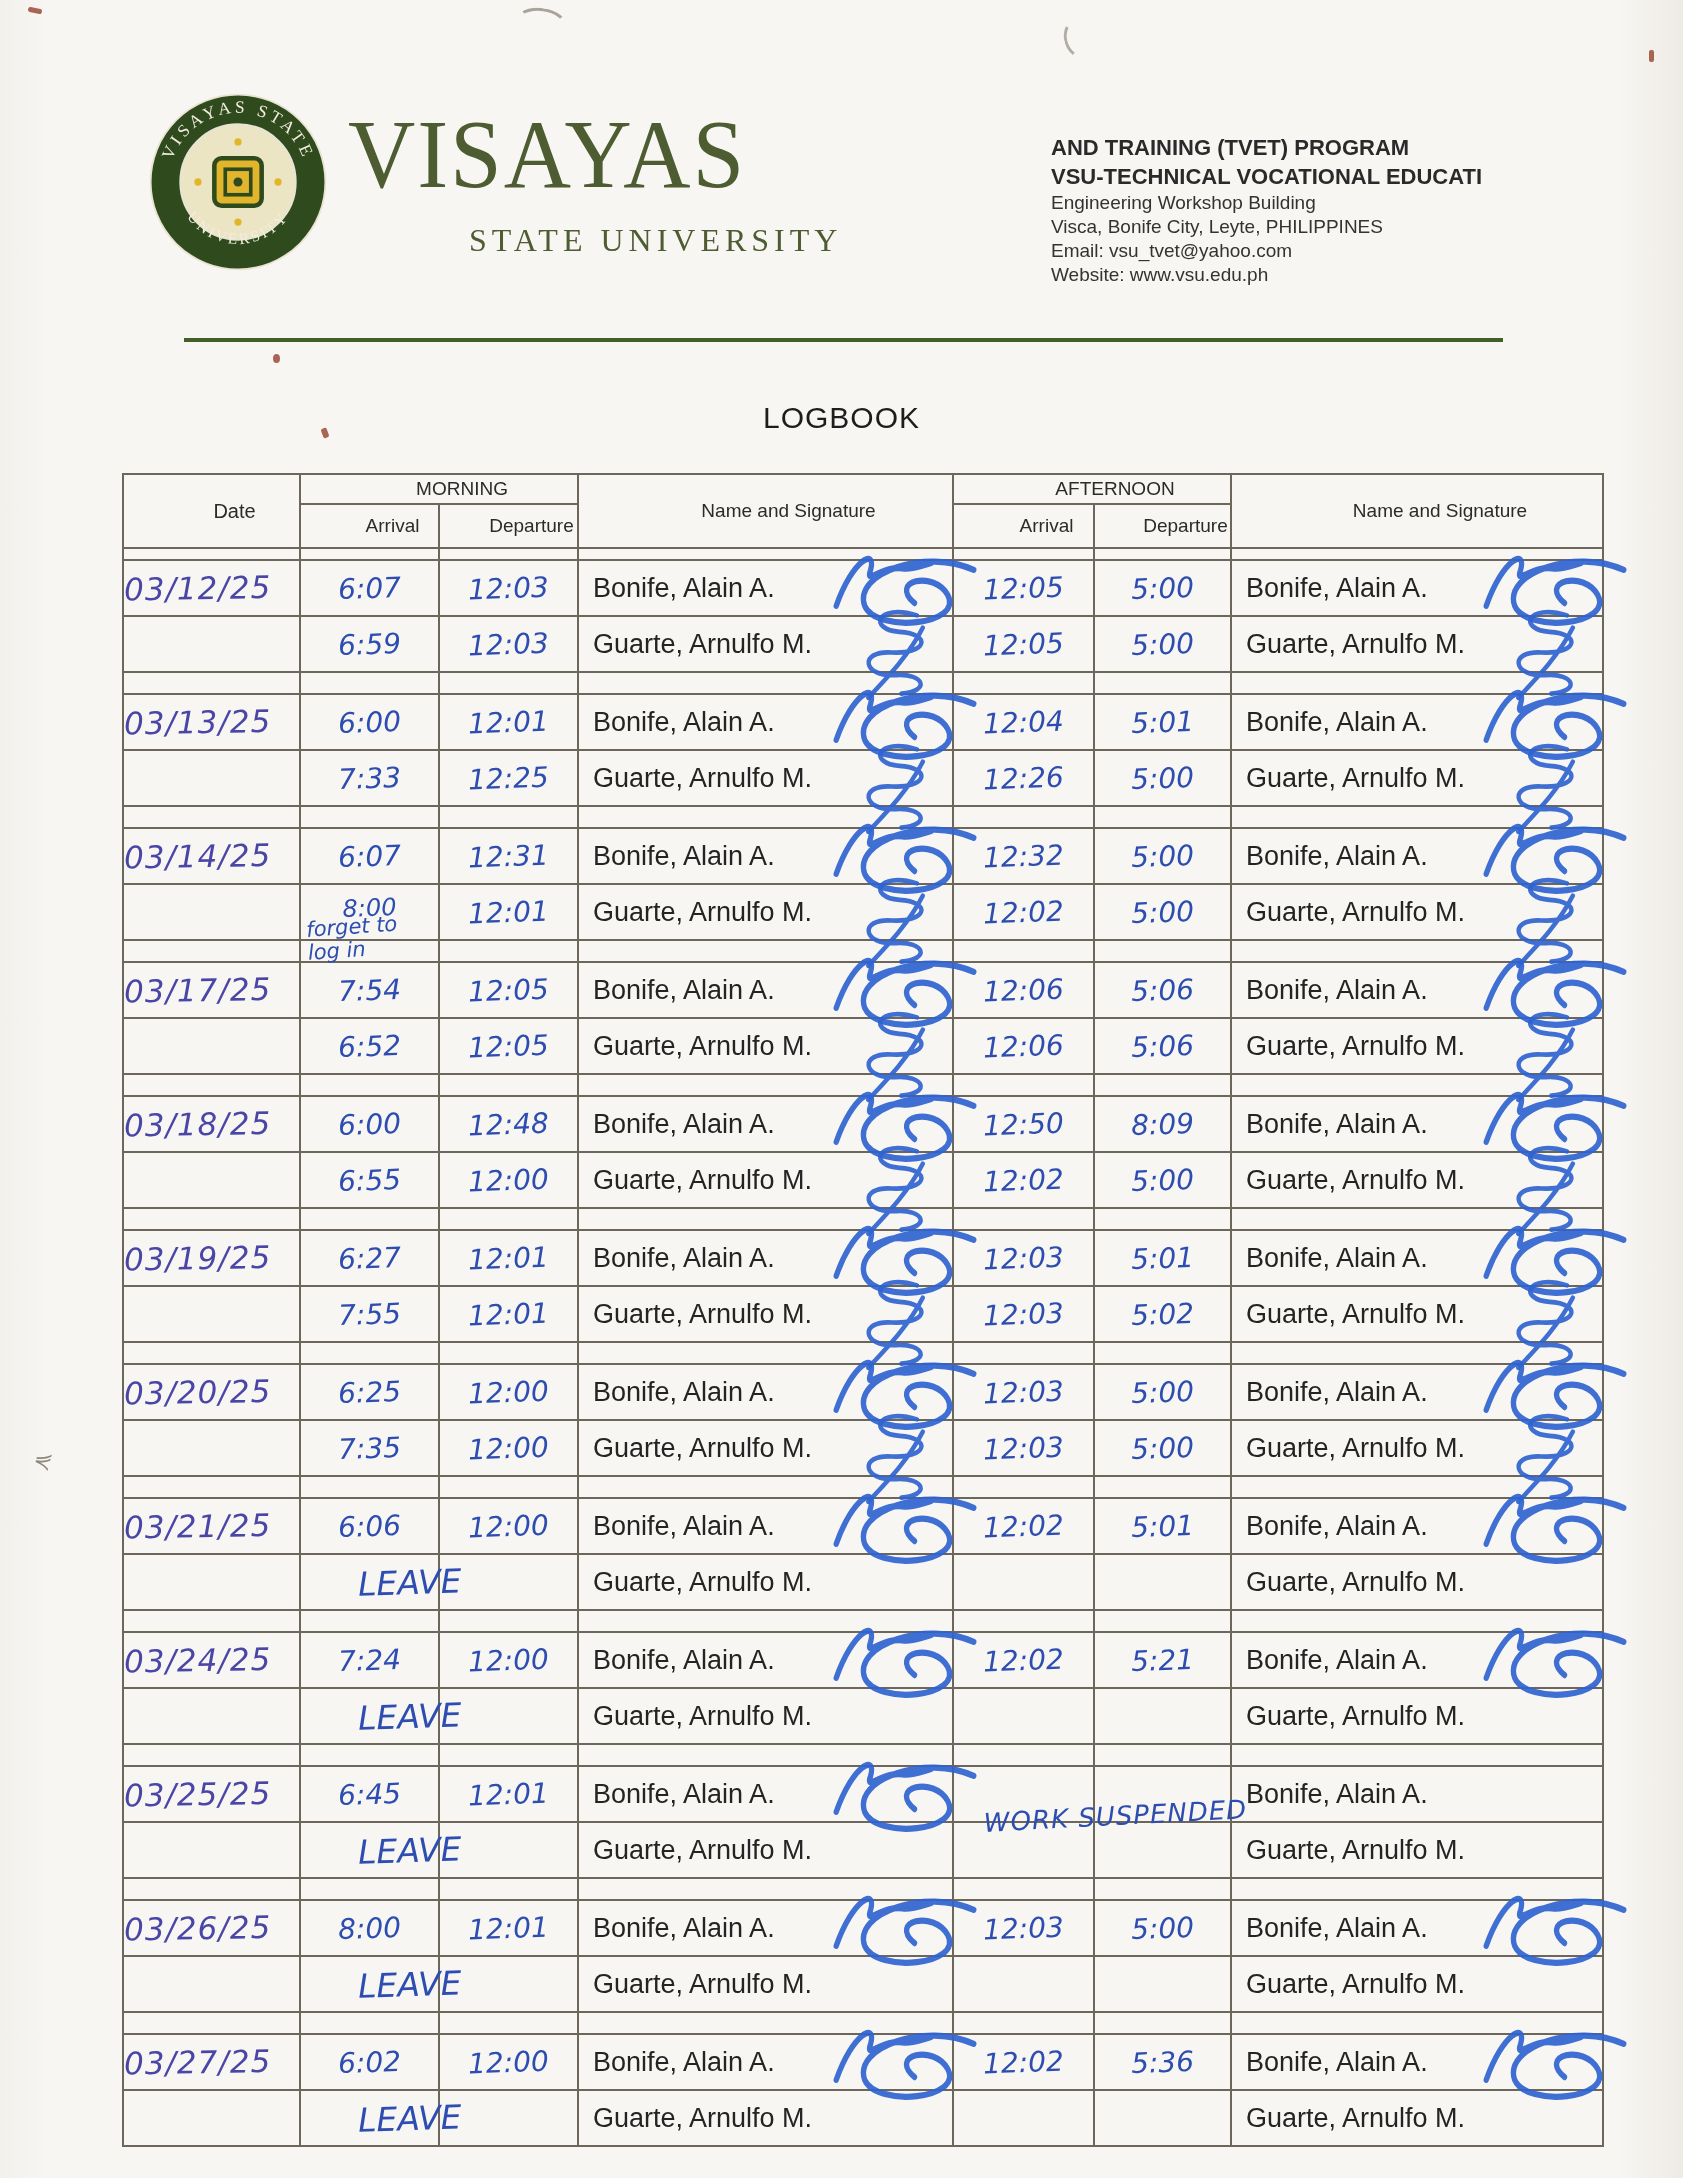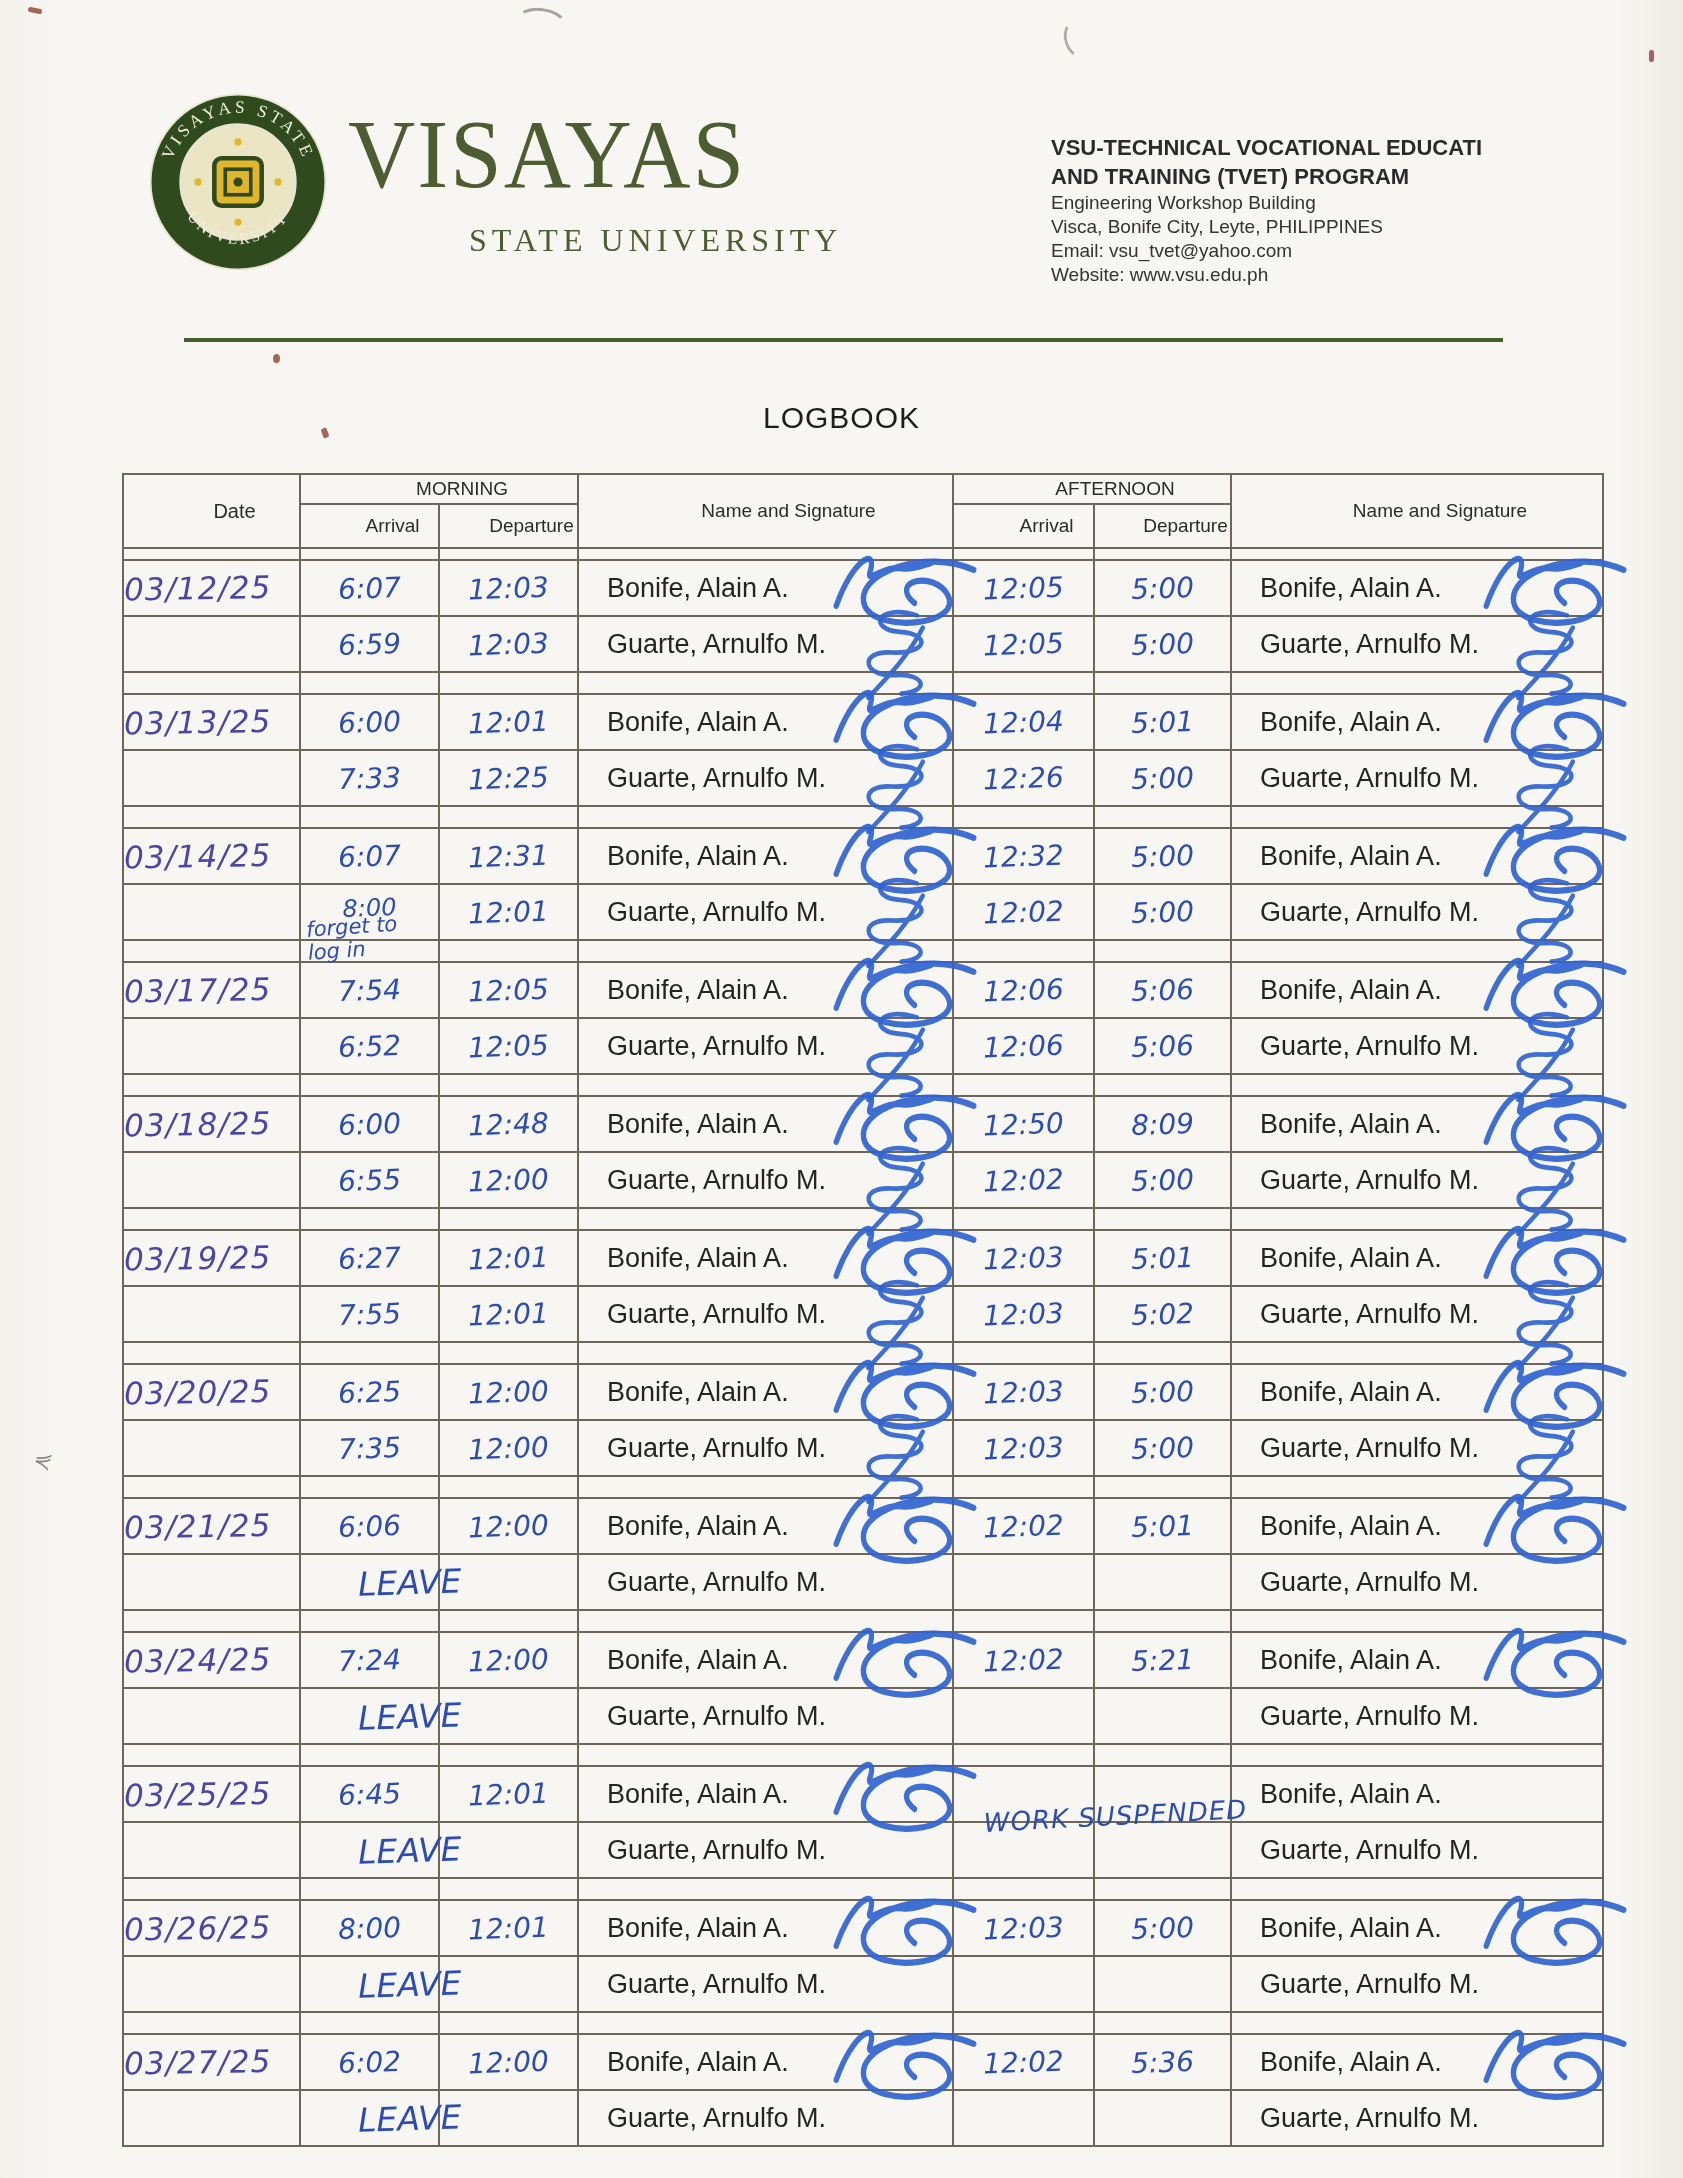--- a/index.html
+++ b/index.html
@@ -23,21 +23,21 @@
   .logbook th,.logbook td{border:2px solid #6d665b;padding:0;position:relative;}
   .logbook th{font-weight:normal;font-size:19px;color:#2b2b2b;padding-left:46px;}
   .th-session{font-size:20px;}
   .h1{height:30px}.h2{height:44px}
   .sliver{height:12px}
   .row-data{height:56px}
   .row-gap{height:22px}
   .c-time{text-align:center;vertical-align:middle;}
   .c-date{vertical-align:middle;padding-left:6px;border-radius:9px;}
   .c-name{vertical-align:middle;}
-  .pname{font-size:27px;color:#242424;padding-left:28px;white-space:nowrap;}
+  .pname{font-size:27px;color:#242424;padding-left:14px;white-space:nowrap;}
   
   .hw{font-family:"DejaVu Sans",sans-serif;font-style:italic;color:#2d4db0;}
   .hw-date{font-size:31px;color:#4a46a6;white-space:nowrap;transform:rotate(-1deg);letter-spacing:1px;z-index:2;position:relative;}
   .hw-time{font-size:28px;transform:rotate(-2deg);z-index:2;position:relative;}
   .hw-time.small{font-size:24px;margin-top:-8px;}
   .hw-leave{position:absolute;left:57px;top:8px;font-size:33px;white-space:nowrap;z-index:3;transform:rotate(-2deg);}
   .hw-note{position:absolute;left:6px;top:30px;width:111px;font-size:21px;line-height:23px;z-index:3;transform:rotate(-4deg);text-align:left;}
   .hw-suspended{position:absolute;left:8px;top:34px;width:307px;font-size:26px;letter-spacing:1px;white-space:nowrap;z-index:3;transform:rotate(-3deg);}
   
   .sig{position:absolute;z-index:4;pointer-events:none;}
@@ -90,22 +90,22 @@
     <circle cx="100" cy="56" r="4" fill="#e2b62c"></circle>
     <circle cx="100" cy="144" r="4" fill="#e2b62c"></circle>
     <circle cx="56" cy="100" r="4" fill="#e2b62c"></circle>
     <circle cx="144" cy="100" r="4" fill="#e2b62c"></circle>
   </svg>
 
   <div class="wordmark">VISAYAS</div>
   <div class="wordmark-sub">STATE UNIVERSITY</div>
 
   <div class="org">
+    <div class="b">AND TRAINING (TVET) PROGRAM</div>
     <div class="b">VSU-TECHNICAL VOCATIONAL EDUCATI</div>
-    <div class="b">AND TRAINING (TVET) PROGRAM</div>
     <div class="r">Engineering Workshop Building</div>
     <div class="r">Visca, Bonife City, Leyte, PHILIPPINES</div>
     <div class="r">Email: vsu_tvet@yahoo.com</div>
     <div class="r">Website: www.vsu.edu.ph</div>
   </div>
 
   <div class="rule"></div>
   <div class="doc-title">LOGBOOK</div>
 
   <table class="logbook">

